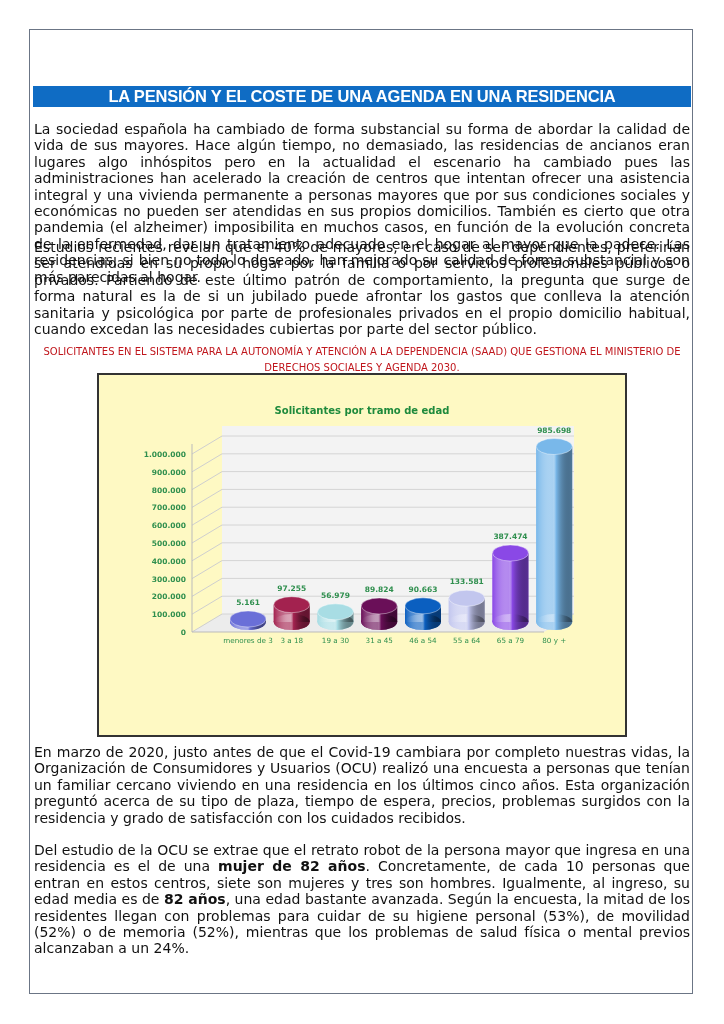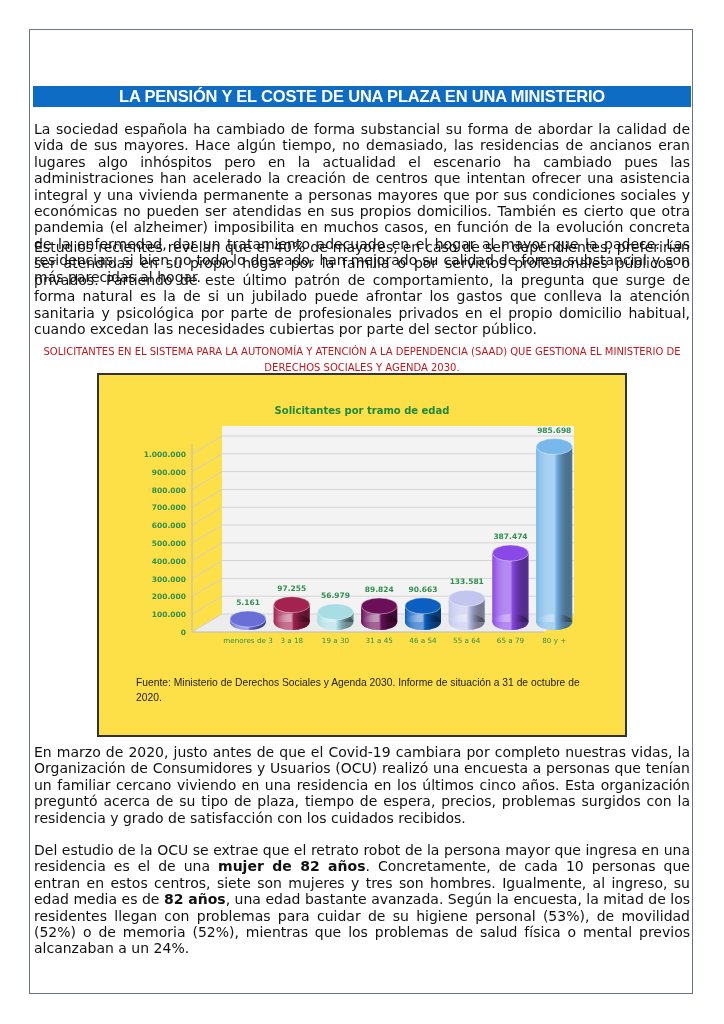--- a/index.html
+++ b/index.html
@@ -14,33 +14,33 @@
   .para { position: absolute; left: 34px; width: 656px; font-size: 14px;
           line-height: 16.4px; text-align: justify; margin: 0; }
   .p1 { top: 121px; }
   .p2 { top: 239px; }
   .p3 { top: 744px; }
   .p4 { top: 842px; }
   .para b { font-weight: bold; }
   .chart-caption { position: absolute; left: 34px; top: 344px; width: 656px;
                    text-align: center; color: #c0161c; font-size: 10px; line-height: 16px; }
   .chart-box { position: absolute; left: 97px; top: 373px; width: 530px; height: 364px;
-               border: 2px solid #333; box-sizing: border-box; background: #fde047; }
+               border: 2px solid #333; box-sizing: border-box; background: #fef9c3; }
   .chart-title { position: absolute; left: 0; top: 30px; width: 100%; text-align: center;
                  color: #1e8a3c; font-weight: bold; font-size: 10px; }
   .source { position: absolute; left: 37px; top: 300px; width: 460px;
             font-family: "Liberation Sans", sans-serif; font-size: 10.3px; line-height: 15px; color: #222; }
   svg text { font-family: "DejaVu Sans", sans-serif; }
 </style>
 </head>
 <body>
 
 <div class="page-frame"></div>
 
-<div class="title-bar">LA PENSIÓN Y EL COSTE DE UNA PLAZA EN UNA MINISTERIO</div>
+<div class="title-bar">LA PENSIÓN Y EL COSTE DE UNA AGENDA EN UNA RESIDENCIA</div>
 
 <p class="para p1">La sociedad española ha cambiado de forma substancial su forma de abordar la calidad de vida de sus mayores. Hace algún tiempo, no demasiado, las residencias de ancianos eran lugares algo inhóspitos pero en la actualidad el escenario ha cambiado pues las administraciones han acelerado la creación de centros que intentan ofrecer una asistencia integral y una vivienda permanente a personas mayores que por sus condiciones sociales y económicas no pueden ser atendidas en sus propios domicilios. También es cierto que otra pandemia (el alzheimer) imposibilita en muchos casos, en función de la evolución concreta de la enfermedad, dar un tratamiento adecuado en el hogar al mayor que la padece. Las residencias, si bien no todo lo deseado, han mejorado su calidad de forma substancial y son más parecidas al hogar.</p>
 <p class="para p2">Estudios recientes revelan que el 40% de mayores, en caso de ser dependientes, preferirían ser atendidas en su propio hogar por la familia o por servicios profesionales públicos o privados. Partiendo de este último patrón de comportamiento, la pregunta que surge de forma natural es la de si un jubilado puede afrontar los gastos que conlleva la atención sanitaria y psicológica por parte de profesionales privados en el propio domicilio habitual, cuando excedan las necesidades cubiertas por parte del sector público.</p>
 
 <div class="chart-caption">SOLICITANTES EN EL SISTEMA PARA LA AUTONOMÍA Y ATENCIÓN A LA DEPENDENCIA (SAAD) QUE GESTIONA EL MINISTERIO DE DERECHOS SOCIALES Y AGENDA 2030.</div>
 
 <div class="chart-box">
   <div class="chart-title">Solicitantes por tramo de edad</div>
   <svg id="chart-svg" width="526" height="290" style="position:absolute;left:0;top:0;">
       <rect x="123" y="51" width="352" height="188" fill="#f3f3f3"></rect>
@@ -210,17 +210,16 @@
         </defs>
         <ellipse cx="455.25" cy="247" rx="18" ry="8" fill="#79b8ea"></ellipse>
         <rect x="437.25" y="71.54575600000001" width="36" height="175.454244" fill="#79b8ea"></rect>
         <rect x="437.25" y="71.54575600000001" width="36" height="175.454244" fill="url(#g7)"></rect>
         <ellipse cx="455.25" cy="247" rx="18" ry="8" fill="url(#g7)"></ellipse>
         <ellipse cx="455.25" cy="71.54575600000001" rx="18" ry="8" fill="#79b8ea" stroke="#ffffff" stroke-opacity="0.4"></ellipse>
         <text x="455.25" y="57.54575600000001" text-anchor="middle" font-size="7.5" font-weight="bold" fill="#2f8f4e">985.698</text>
         <text x="455.25" y="268" text-anchor="middle" font-size="7.2" fill="#2f8f4e">80 y +</text>
       </g>
     </svg>
-  <div class="source">Fuente: Ministerio de Derechos Sociales y Agenda 2030. Informe de situación a 31 de octubre de 2020.</div>
 </div>
 
 <p class="para p3">En marzo de 2020, justo antes de que el Covid-19 cambiara por completo nuestras vidas, la Organización de Consumidores y Usuarios (OCU) realizó una encuesta a personas que tenían un familiar cercano viviendo en una residencia en los últimos cinco años. Esta organización preguntó acerca de su tipo de plaza, tiempo de espera, precios, problemas surgidos con la residencia y grado de satisfacción con los cuidados recibidos.</p>
 <p class="para p4"><span>Del estudio de la OCU se extrae que el retrato robot de la persona mayor que ingresa en una residencia es el de una </span><b>mujer de 82 años</b><span>. Concretamente, de cada 10 personas que entran en estos centros, siete son mujeres y tres son hombres. Igualmente, al ingreso, su edad media es de </span><b>82 años</b><span>, una edad bastante avanzada. Según la encuesta, la mitad de los residentes llegan con problemas para cuidar de su higiene personal (53%), de movilidad (52%) o de memoria (52%), mientras que los problemas de salud física o mental previos alcanzaban a un 24%.</span></p>
 
 </body></html>

